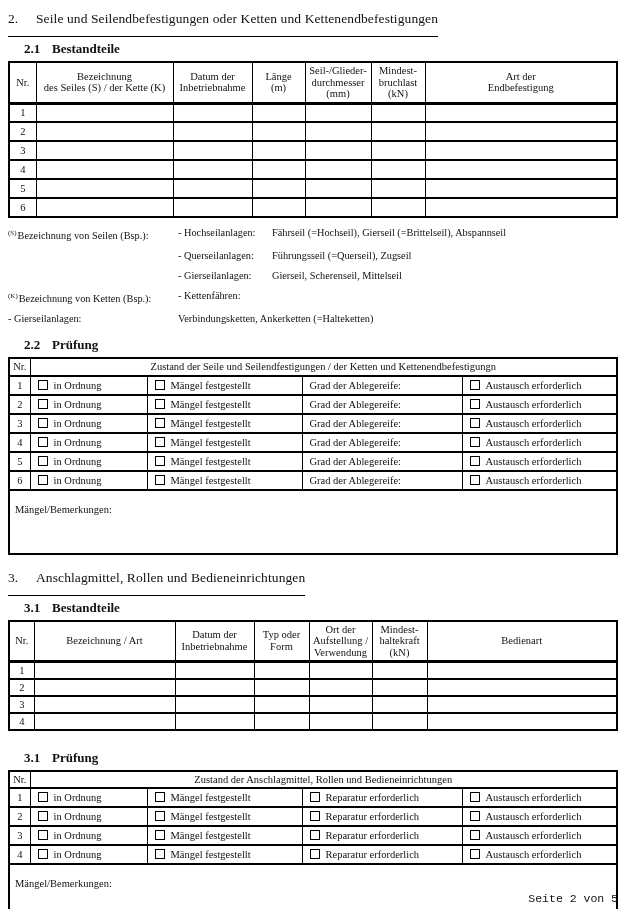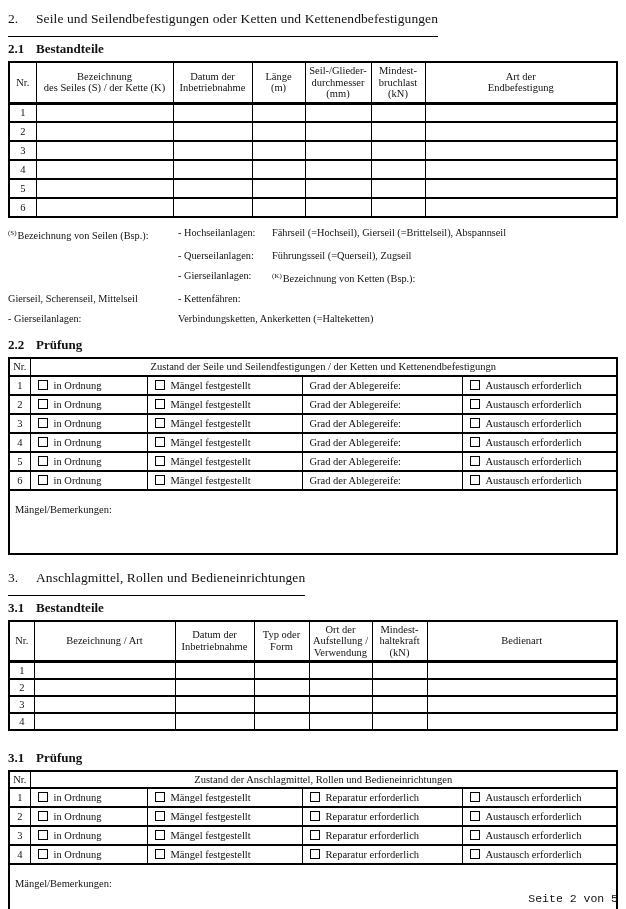--- a/index.html
+++ b/index.html
@@ -2,21 +2,21 @@
 <html><head>
 <meta charset="utf-8">
 <style>
   html,body{margin:0;padding:0;background:#fff;}
   body{width:626px;height:909px;font-family:"Liberation Serif","DejaVu Serif",serif;color:#111;}
   .page{position:relative;width:626px;height:909px;box-sizing:border-box;padding:2px 8px;overflow:hidden;}
 
   
   .h1{display:inline-block;font-size:13.5px;font-weight:normal;border-bottom:1.6px solid #000;padding-bottom:9px;margin:9px 0 0 0;letter-spacing:.1px;}
   .h1 .num{display:inline-block;width:28px;}
-  .h2{font-size:13px;font-weight:bold;margin:4px 0 0 0;}
+  .h2{font-size:13px;font-weight:bold;margin:4px 0 0 16px;}
   .h2 .num{display:inline-block;width:28px;}
 
   
   table{border-collapse:collapse;table-layout:fixed;width:610px;margin-top:4px;}
   table{border:2px solid #000;}
   th,td{border:1px solid #000;border-top-width:2px;border-bottom-width:2px;padding:0;overflow:hidden;}
   th{font-weight:normal;font-size:10.5px;line-height:11.5px;text-align:center;vertical-align:middle;padding:2px 1px;}
   thead th{border-bottom-width:3px;}
   .t-pruef thead th{border-bottom-width:2px;}
   td.num{text-align:center;font-size:10.5px;}
@@ -166,23 +166,23 @@
     <div class="cell"><sup class="mk">(S)</sup><span>Bezeichnung von Seilen (Bsp.):</span></div>
     <div class="cell">- Hochseilanlagen:</div>
     <div class="cell">Fährseil (=Hochseil), Gierseil (=Brittelseil), Abspannseil</div>
 
     <div class="cell"></div>
     <div class="cell">- Querseilanlagen:</div>
     <div class="cell">Führungsseil (=Querseil), Zugseil</div>
 
     <div class="cell"></div>
     <div class="cell">- Gierseilanlagen:</div>
+    <div class="cell">Gierseil, Scherenseil, Mittelseil</div>
+
     <div class="cell"><sup class="mk">(K)</sup><span>Bezeichnung von Ketten (Bsp.):</span></div>
-
-    <div class="cell">Gierseil, Scherenseil, Mittelseil</div>
     <div class="cell">- Kettenfähren:</div>
 
     <div class="cell"></div>
     <div class="cell">- Gierseilanlagen:</div>
     <div class="cell">Verbindungsketten, Ankerketten (=Halteketten)</div>
   </div>
 
   <div class="gap-s"></div>
   <div class="h2">
     <span class="num">2.2</span><span>Prüfung</span>

